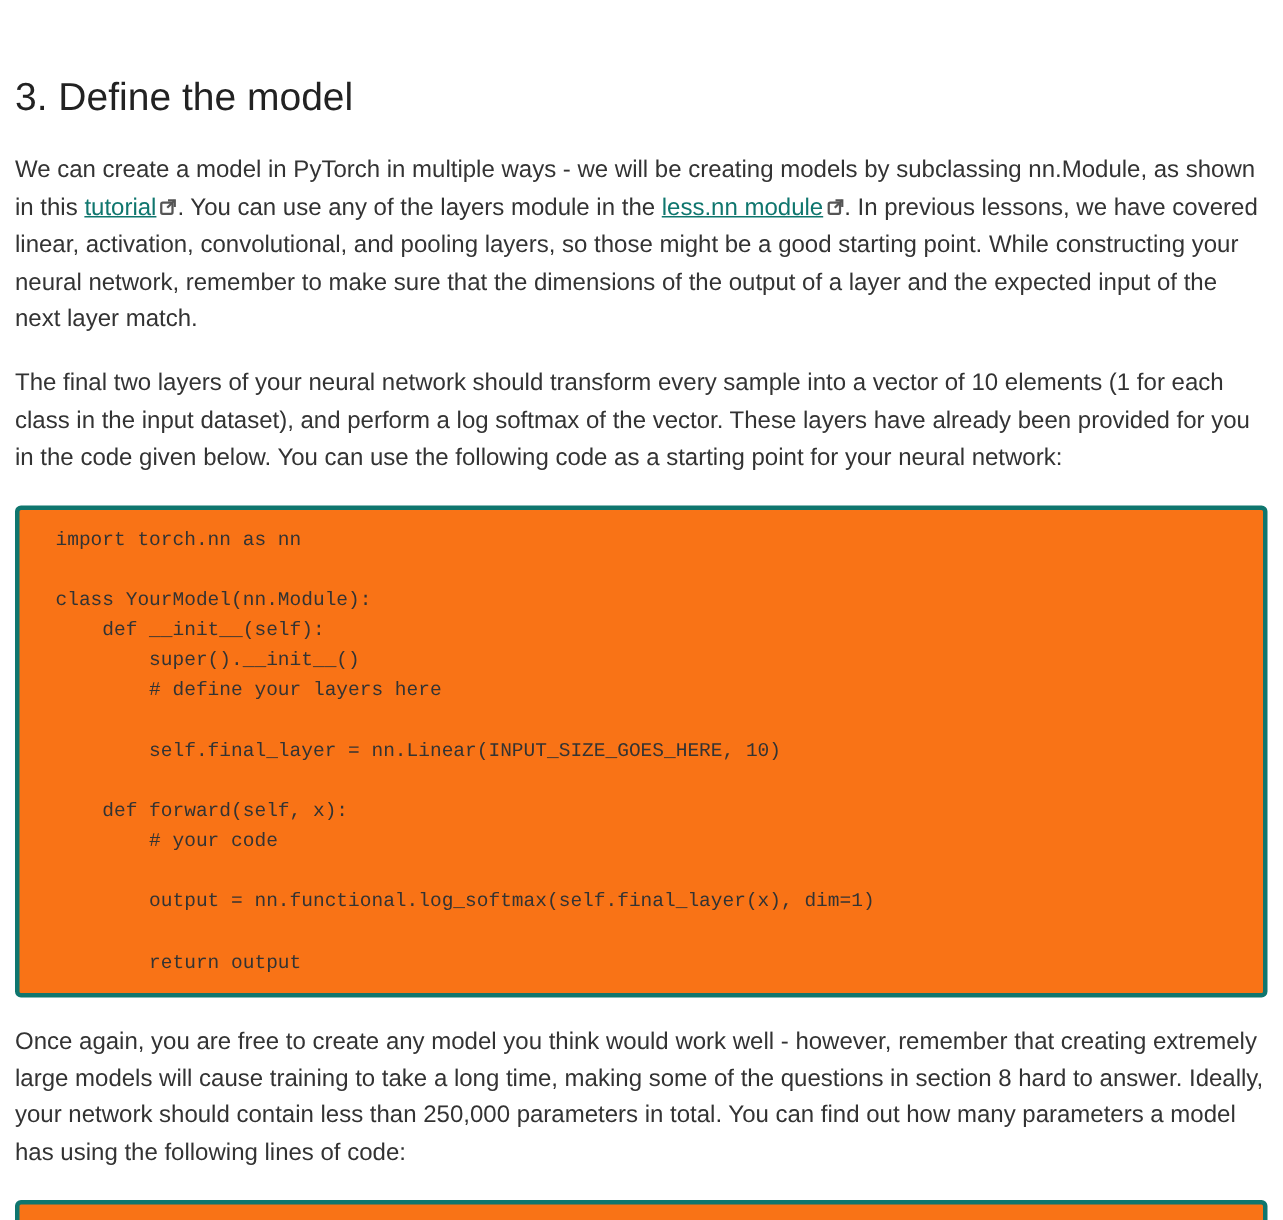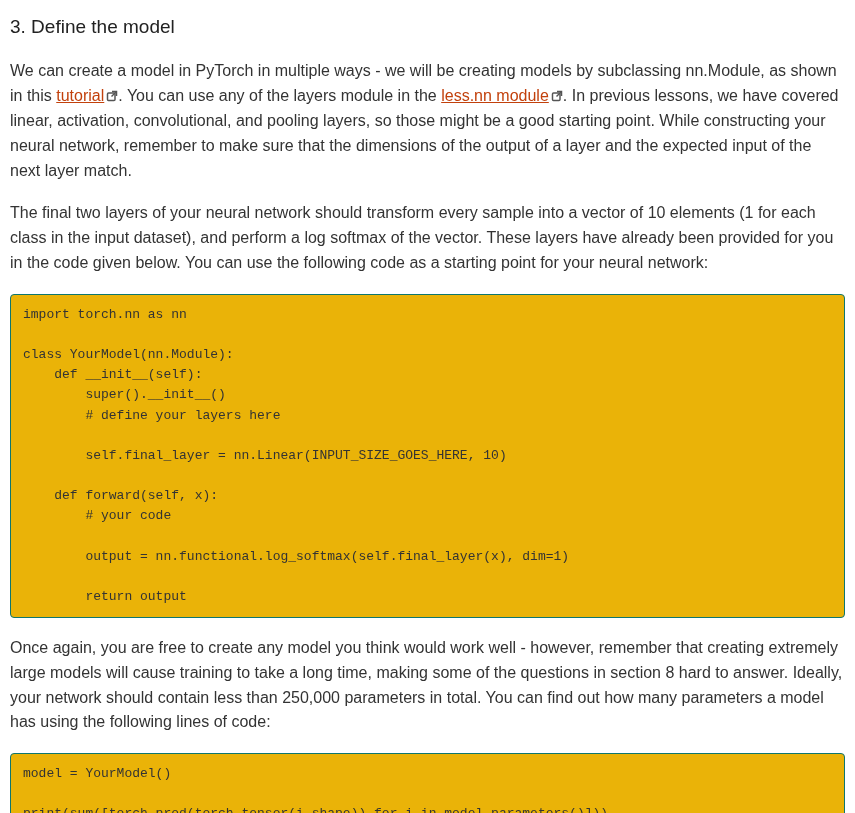--- a/index.html
+++ b/index.html
@@ -10,54 +10,55 @@
     body {
       font-family: 'Segoe UI', Tahoma, Geneva, Verdana, sans-serif;
       color: #2c2c2c;
       background: #fff;
       padding: 12px 10px;
       line-height: 1.55;
       font-size: 16px;
       max-width: 855px;
     }
     h2 {
-      font-size: 19px;
+      font-size: 26px;
       font-weight: 400;
       color: #222;
       margin-bottom: 18px;
+      margin-top: 32px;
     }
     p {
       margin-bottom: 18px;
       color: #333;
     }
     a {
-      color: #c2410c;
+      color: #0f766e;
       text-decoration: underline;
     }
     .ext-icon {
       display: inline-block;
       width: 12px;
       height: 12px;
       vertical-align: baseline;
       margin-left: 2px;
       position: relative;
       top: 1px;
     }
     .ext-icon svg {
       width: 12px;
       height: 12px;
       stroke: #555;
       fill: none;
       stroke-width: 1.5;
     }
     pre {
-      background: #eab308;
-      border: 1px solid #0f766e;
+      background: #f97316;
+      border: 3px solid #0f766e;
       border-radius: 4px;
-      padding: 10px 12px;
+      padding: 10px 24px;
       margin-bottom: 18px;
       font-family: 'Consolas', 'Monaco', 'Courier New', monospace;
       font-size: 13px;
       line-height: 1.55;
       color: #333;
       white-space: pre;
       overflow-x: auto;
     }
   </style>
 </head>

